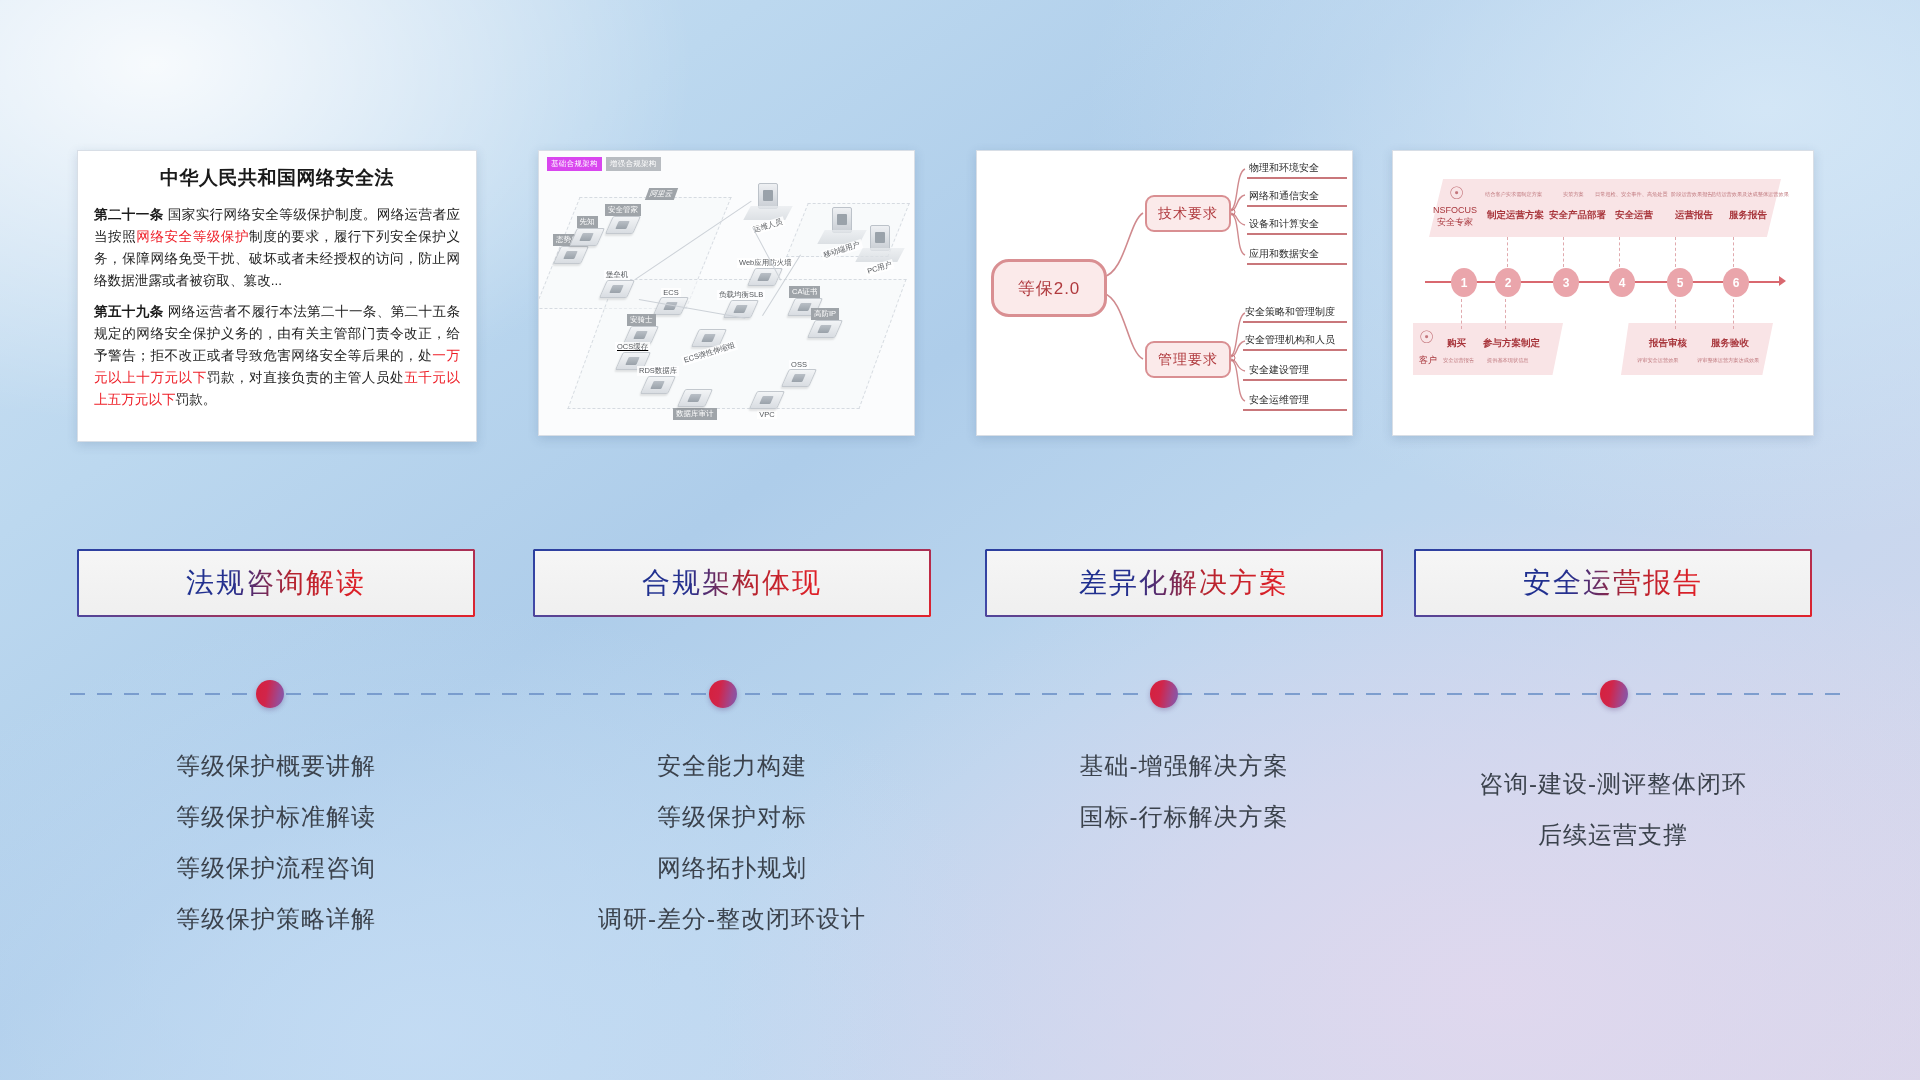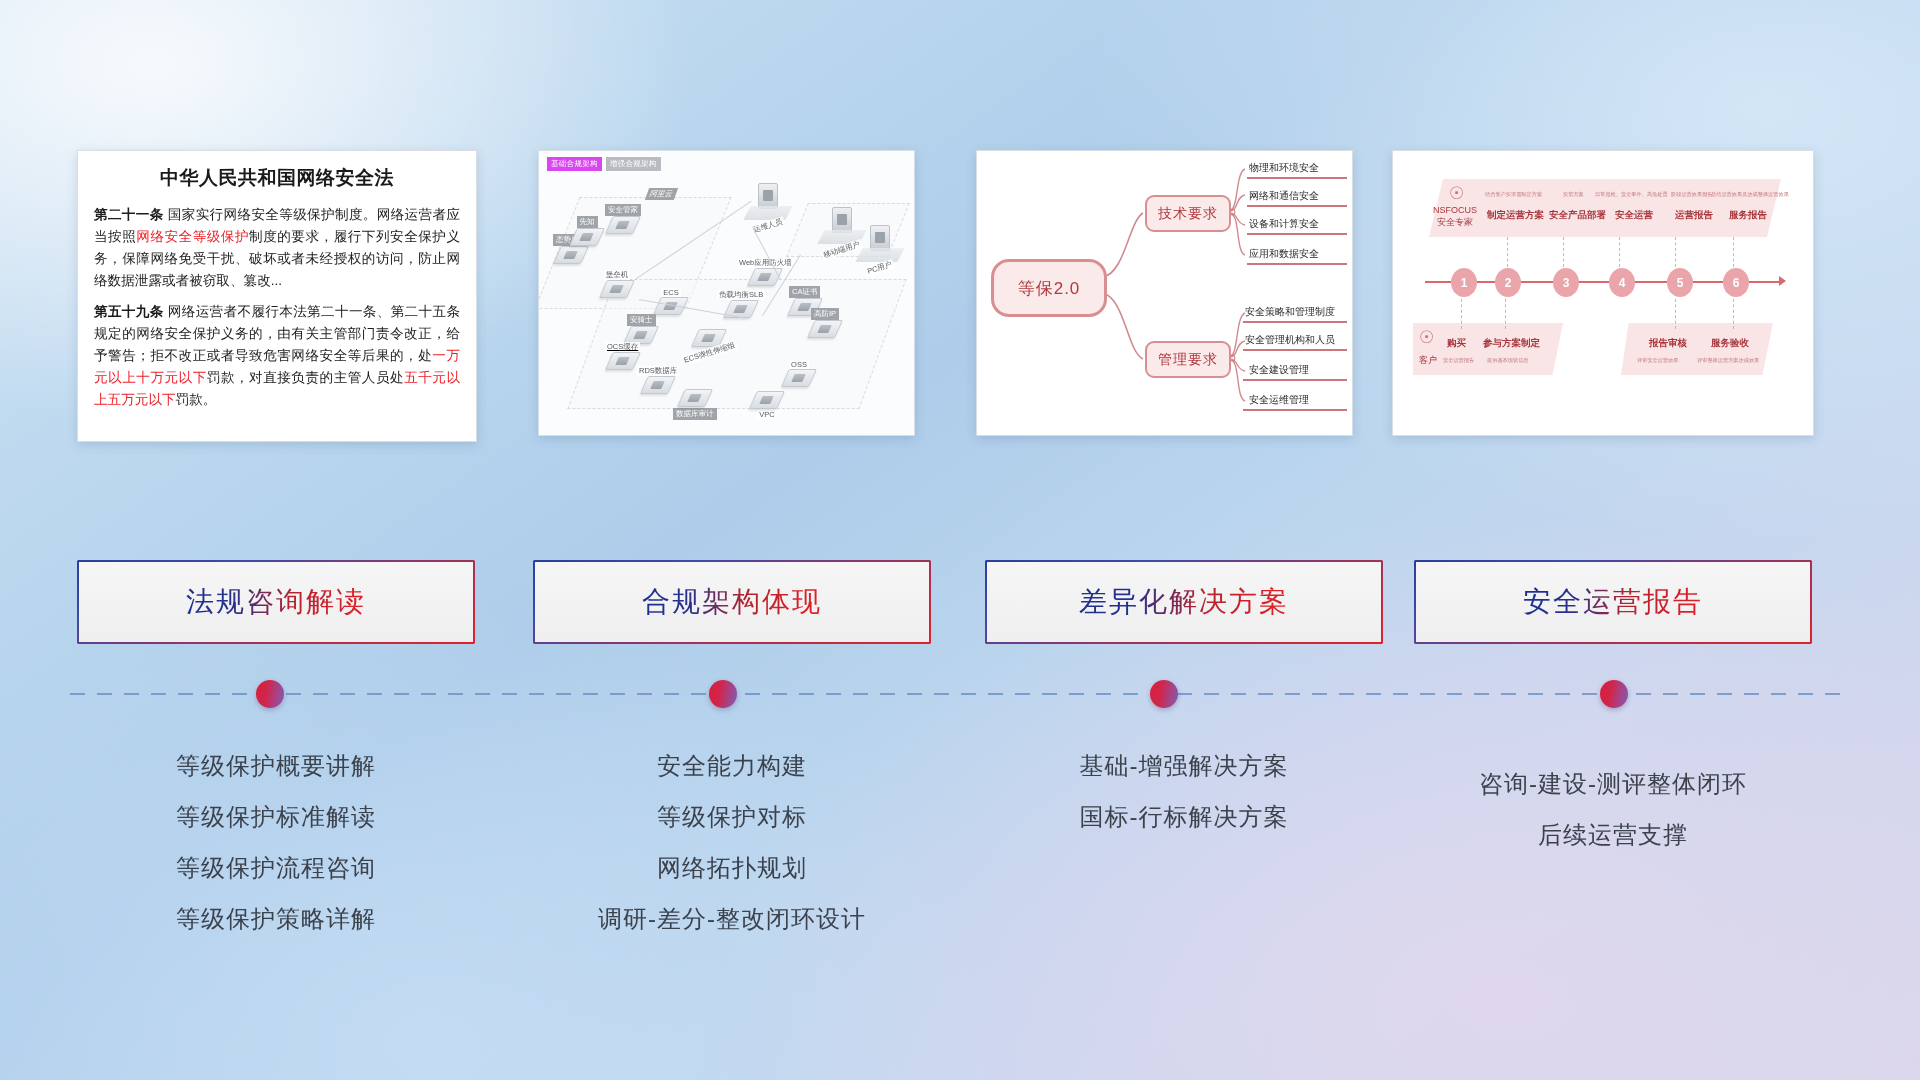--- a/index.html
+++ b/index.html
@@ -96,21 +96,21 @@
     justify-content:center;font-weight:bold;}
   .stepttl{position:absolute;font-size:9.5px;font-weight:bold;color:#a8363c;white-space:nowrap;}
   .stepsub{position:absolute;font-size:5.2px;color:#c07a7f;white-space:nowrap;}
   .tick{position:absolute;width:1px;border-left:1px dashed #e0a9ad;}
   .person{position:absolute;font-size:9px;color:#a8363c;text-align:right;line-height:1.15;white-space:nowrap;}
   .pico{position:absolute;color:#c4767c;font-size:17px;}
 
   
   .labels{position:absolute;left:0;top:544px;width:1920px;height:92px;}
   .lbl{
-    position:absolute;top:16px;height:84px;
+    position:absolute;top:5px;height:68px;
     background:linear-gradient(180deg,#f6f6f6 0%,#f2f2f2 55%,#efefef 100%);
     display:flex;align-items:center;justify-content:center;
     box-sizing:border-box;padding:2px;
     background-clip:padding-box;
   }
   .lbl::before{
     content:"";position:absolute;inset:0;padding:2px;border-radius:1px;
     background:linear-gradient(160deg,#2b3f9e 0%,#3f49a8 26%,#9a3360 58%,#e2222b 100%);
     -webkit-mask:linear-gradient(#000 0 0) content-box,linear-gradient(#000 0 0);
     -webkit-mask-composite:xor;mask-composite:exclude;pointer-events:none;
@@ -188,21 +188,21 @@
           <div class="chip"></div>
         </div>
         <div class="node" style="left:118px;top:136px;">
           <div class="nlbl">ECS</div>
           <div class="chip"></div>
         </div>
         <div class="node" style="left:88px;top:162px;">
           <div class="nlbl dark">安骑士</div>
           <div class="chip"></div>
         </div>
-        <div class="node" style="left:66px;top:190px;text-decoration:underline;">
+        <div class="node" style="left:76px;top:190px;text-decoration:underline;">
           <div class="nlbl">OCS缓存</div>
           <div class="chip"></div>
         </div>
         <div class="node" style="left:98px;top:214px;">
           <div class="nlbl">RDS数据库</div>
           <div class="chip"></div>
         </div>
         <div class="node" style="left:134px;top:238px;">
           <div class="chip"></div>
           <div class="nlbl dark">数据库审计</div>

